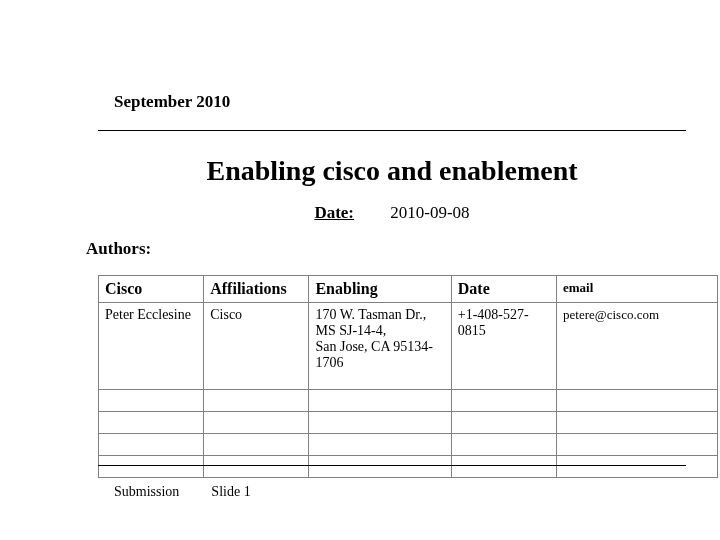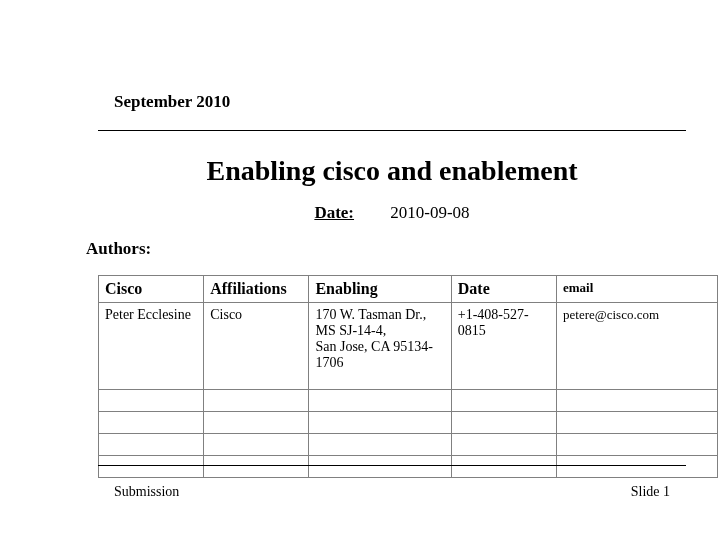--- a/index.html
+++ b/index.html
@@ -75,21 +75,20 @@
     .col-addr { width: 23%; }
     .col-phone { width: 17%; }
     .col-email { width: 26%; font-size: 13px; }
     .footer {
       position: absolute;
       left: 50px;
       right: 50px;
       bottom: 40px;
       border-top: 1px solid #000;
       display: flex;
-      justify-content: space-between;
       font-size: 14px;
       padding-top: 2px;
     }
   </style>
 </head>
 <body>
 
 <div class="header">
   <span>September 2010</span>
 </div>

